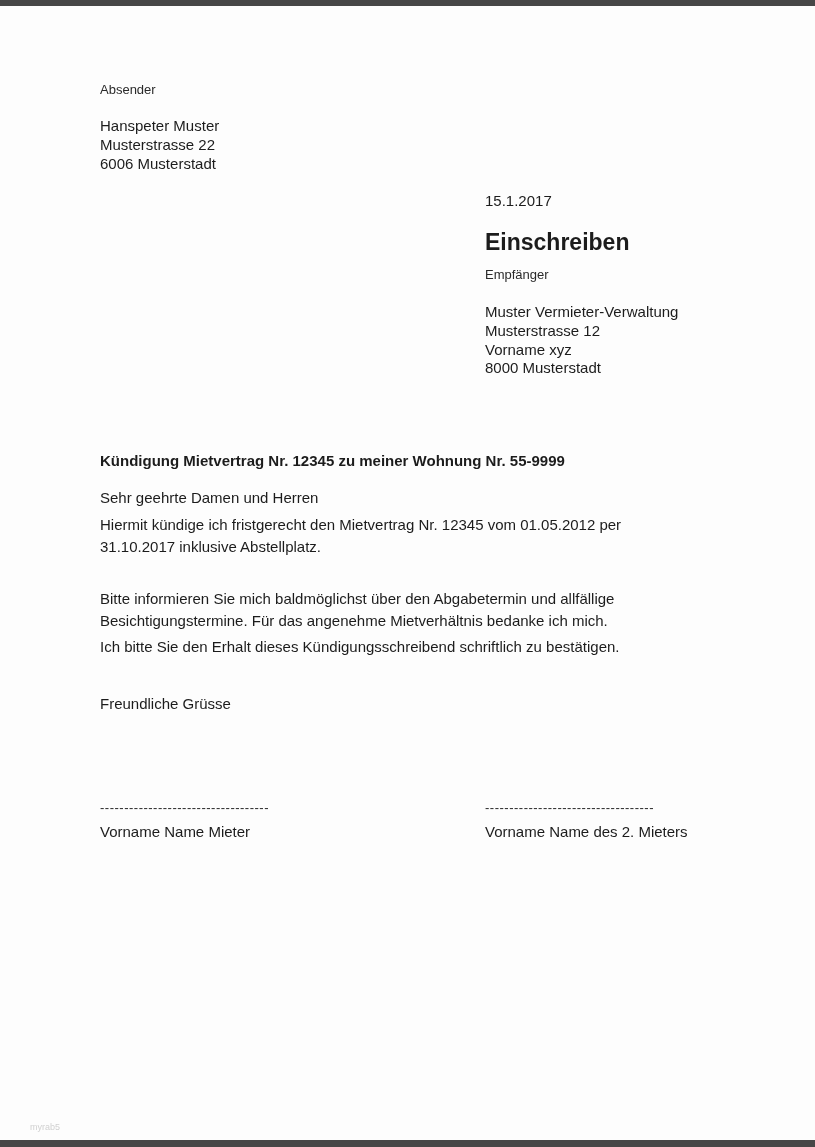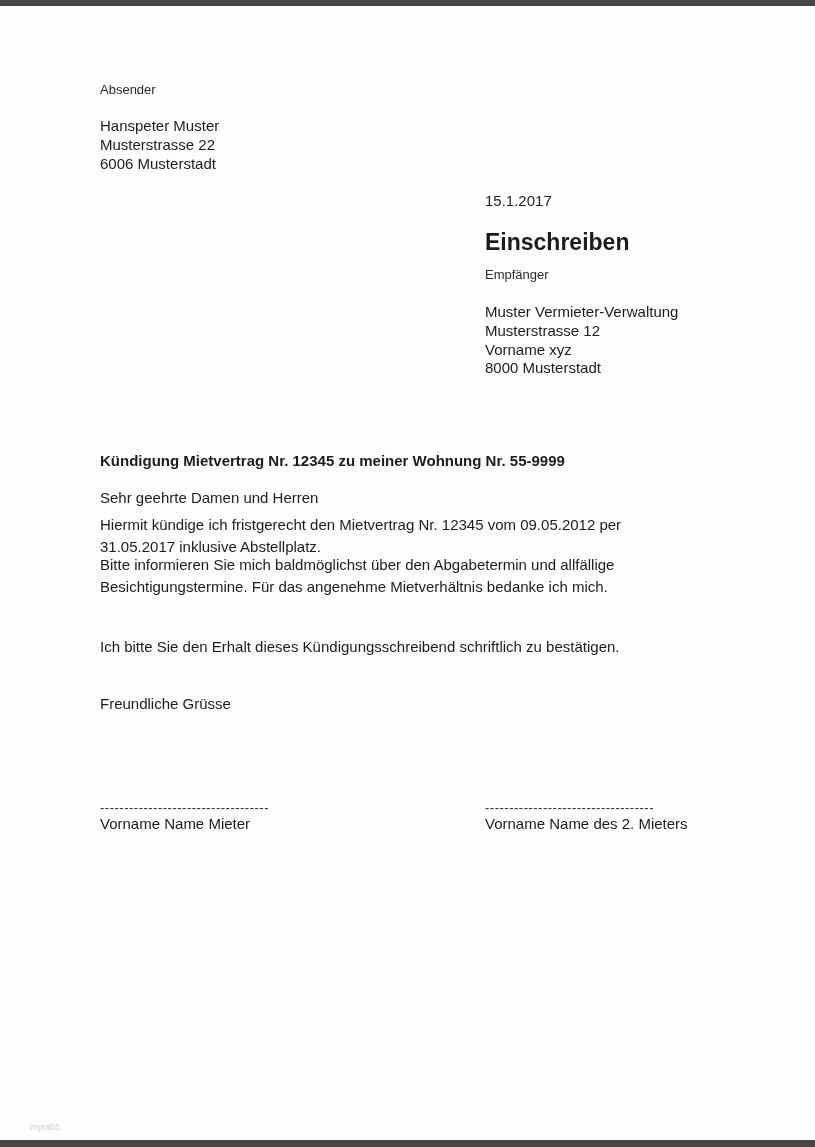--- a/index.html
+++ b/index.html
@@ -46,21 +46,21 @@
     font-weight: bold;
   }
   .sig-dashes {
     font-size: 13px;
     letter-spacing: 0.5px;
     color: #2a2a2a;
     white-space: nowrap;
   }
   .sig-name {
     font-size: 15px;
-    margin-top: 0;
+    margin-top: 8px;
   }
   .watermark {
     font-size: 9px;
     color: #bdbdbd;
     opacity: 0.7;
   }
   address { font-style: normal; }
 </style>
 </head>
 <body>
@@ -86,23 +86,23 @@
   <div>Muster Vermieter-Verwaltung</div>
   <div>Musterstrasse 12</div>
   <div>Vorname xyz</div>
   <div>8000 Musterstadt</div>
 </address>
 
 <div class="abs subject" style="top:452px; left:100px;">Kündigung Mietvertrag Nr. 12345 zu meiner Wohnung Nr. 55-9999</div>
 
 <div class="abs body-text" style="top:489px; left:100px;">Sehr geehrte Damen und Herren</div>
 
-<p class="abs para" style="top:514px; left:100px; margin:0;">Hiermit kündige ich fristgerecht den Mietvertrag Nr. 12345 vom 09.05.2012 per 31.05.2017 inklusive Abstellplatz.</p>
+<p class="abs para" style="top:514px; left:100px; margin:0;">Hiermit kündige ich fristgerecht den Mietvertrag Nr. 12345 vom 01.05.2012 per 31.10.2017 inklusive Abstellplatz.</p>
 
-<p class="abs para" style="top:554px; left:100px; margin:0;">Bitte informieren Sie mich baldmöglichst über den Abgabetermin und allfällige Besichtigungstermine. Für das angenehme Mietverhältnis bedanke ich mich.</p>
+<p class="abs para" style="top:588px; left:100px; margin:0;">Bitte informieren Sie mich baldmöglichst über den Abgabetermin und allfällige Besichtigungstermine. Für das angenehme Mietverhältnis bedanke ich mich.</p>
 
 <p class="abs para" style="top:636px; left:100px; margin:0;">Ich bitte Sie den Erhalt dieses Kündigungsschreibend schriftlich zu bestätigen.</p>
 
 <div class="abs body-text" style="top:695px; left:100px;">Freundliche Grüsse</div>
 
 <div class="abs" style="top:800px; left:100px;">
   <div class="sig-dashes">-----------------------------------</div>
   <div class="sig-name">Vorname Name Mieter</div>
 </div>
 

